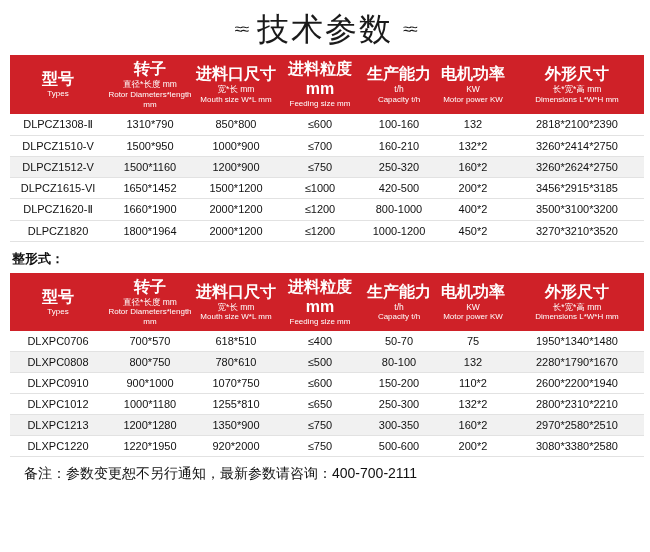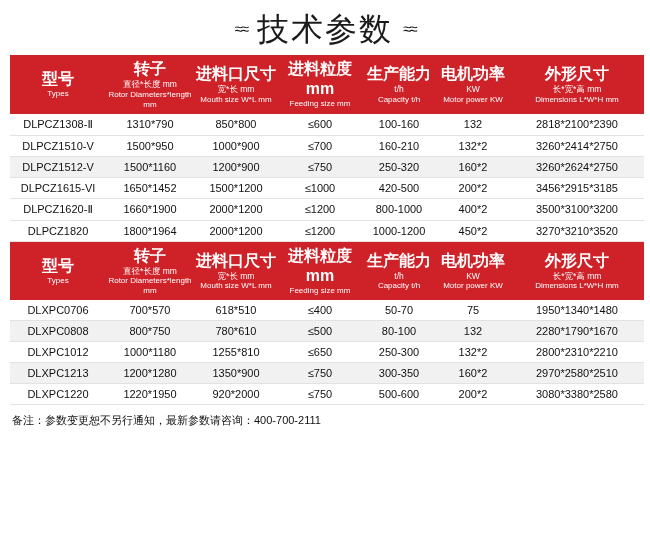--- a/index.html
+++ b/index.html
@@ -79,23 +79,23 @@
   
   col.c0 { width: 96px; }
   col.c1 { width: 88px; }
   col.c2 { width: 84px; }
   col.c3 { width: 84px; }
   col.c4 { width: 74px; }
   col.c5 { width: 74px; }
   col.c6 { width: 134px; }
   
   .note {
-    font-size: 11px;
+    font-size: 14px;
     color: #111;
-    margin: 8px 0 0 4px;
+    margin: 8px 0 0 16px;
   }
 </style>
 </head>
 <body>
 
 <div class="page">
 
   <div class="title-wrap">
     <span class="orn">≈≈</span>
     <span class="title-text">技术参数</span>
@@ -200,20 +200,21 @@
         <td>1800*1964</td>
         <td>2000*1200</td>
         <td>≤1200</td>
         <td>1000-1200</td>
         <td>450*2</td>
         <td>3270*3210*3520</td>
       </tr>
     </tbody>
   </table>
 
+  <div class="sec-head">整形式：</div>
   <table>
     <colgroup>
         <col class="c0">
         <col class="c1">
         <col class="c2">
         <col class="c3">
         <col class="c4">
         <col class="c5">
         <col class="c6">
       </colgroup>
@@ -267,20 +268,29 @@
       <tr class="alt">
         <td class="model">DLXPC0808</td>
         <td>800*750</td>
         <td>780*610</td>
         <td>≤500</td>
         <td>80-100</td>
         <td>132</td>
         <td>2280*1790*1670</td>
       </tr>
       <tr class="plain">
+        <td class="model">DLXPC0910</td>
+        <td>900*1000</td>
+        <td>1070*750</td>
+        <td>≤600</td>
+        <td>150-200</td>
+        <td>110*2</td>
+        <td>2600*2200*1940</td>
+      </tr>
+      <tr class="plain">
         <td class="model">DLXPC1012</td>
         <td>1000*1180</td>
         <td>1255*810</td>
         <td>≤650</td>
         <td>250-300</td>
         <td>132*2</td>
         <td>2800*2310*2210</td>
       </tr>
       <tr class="alt">
         <td class="model">DLXPC1213</td>

